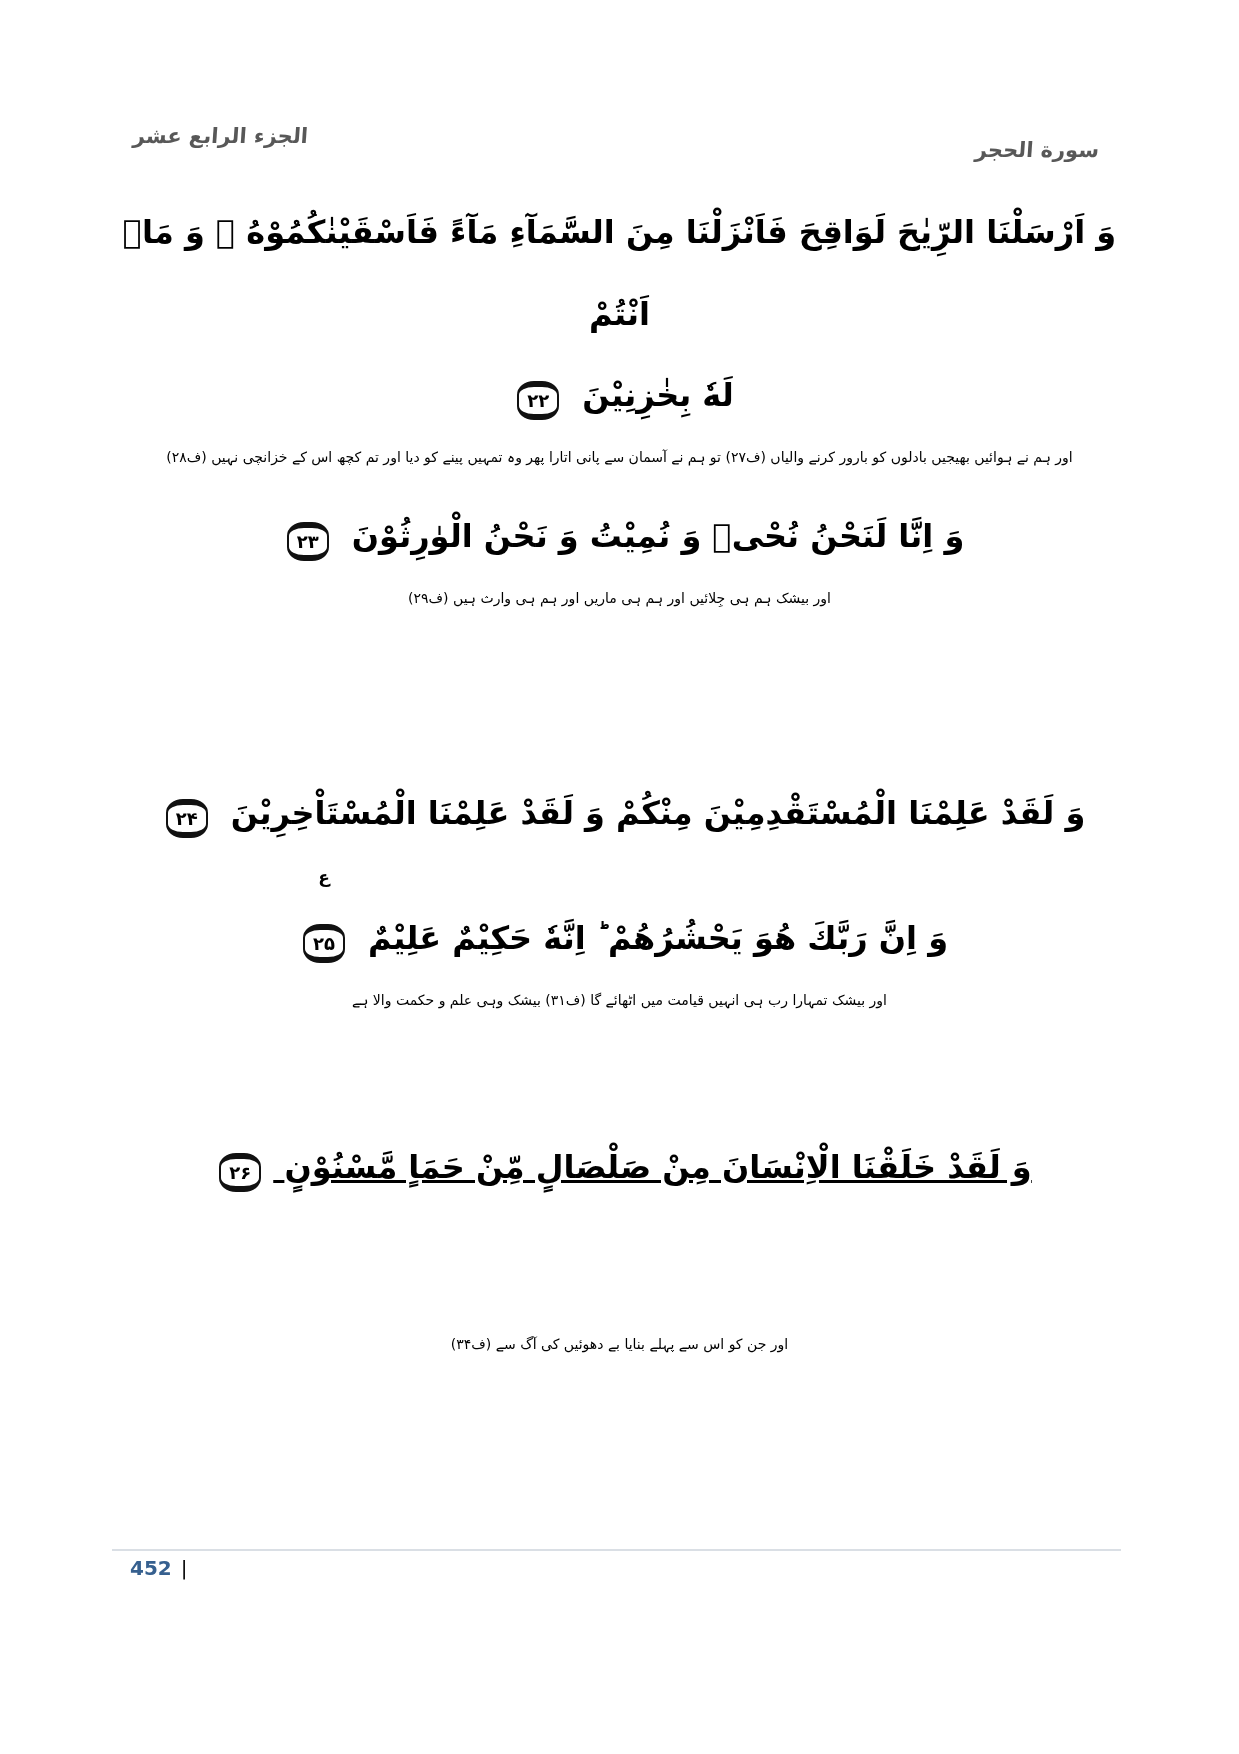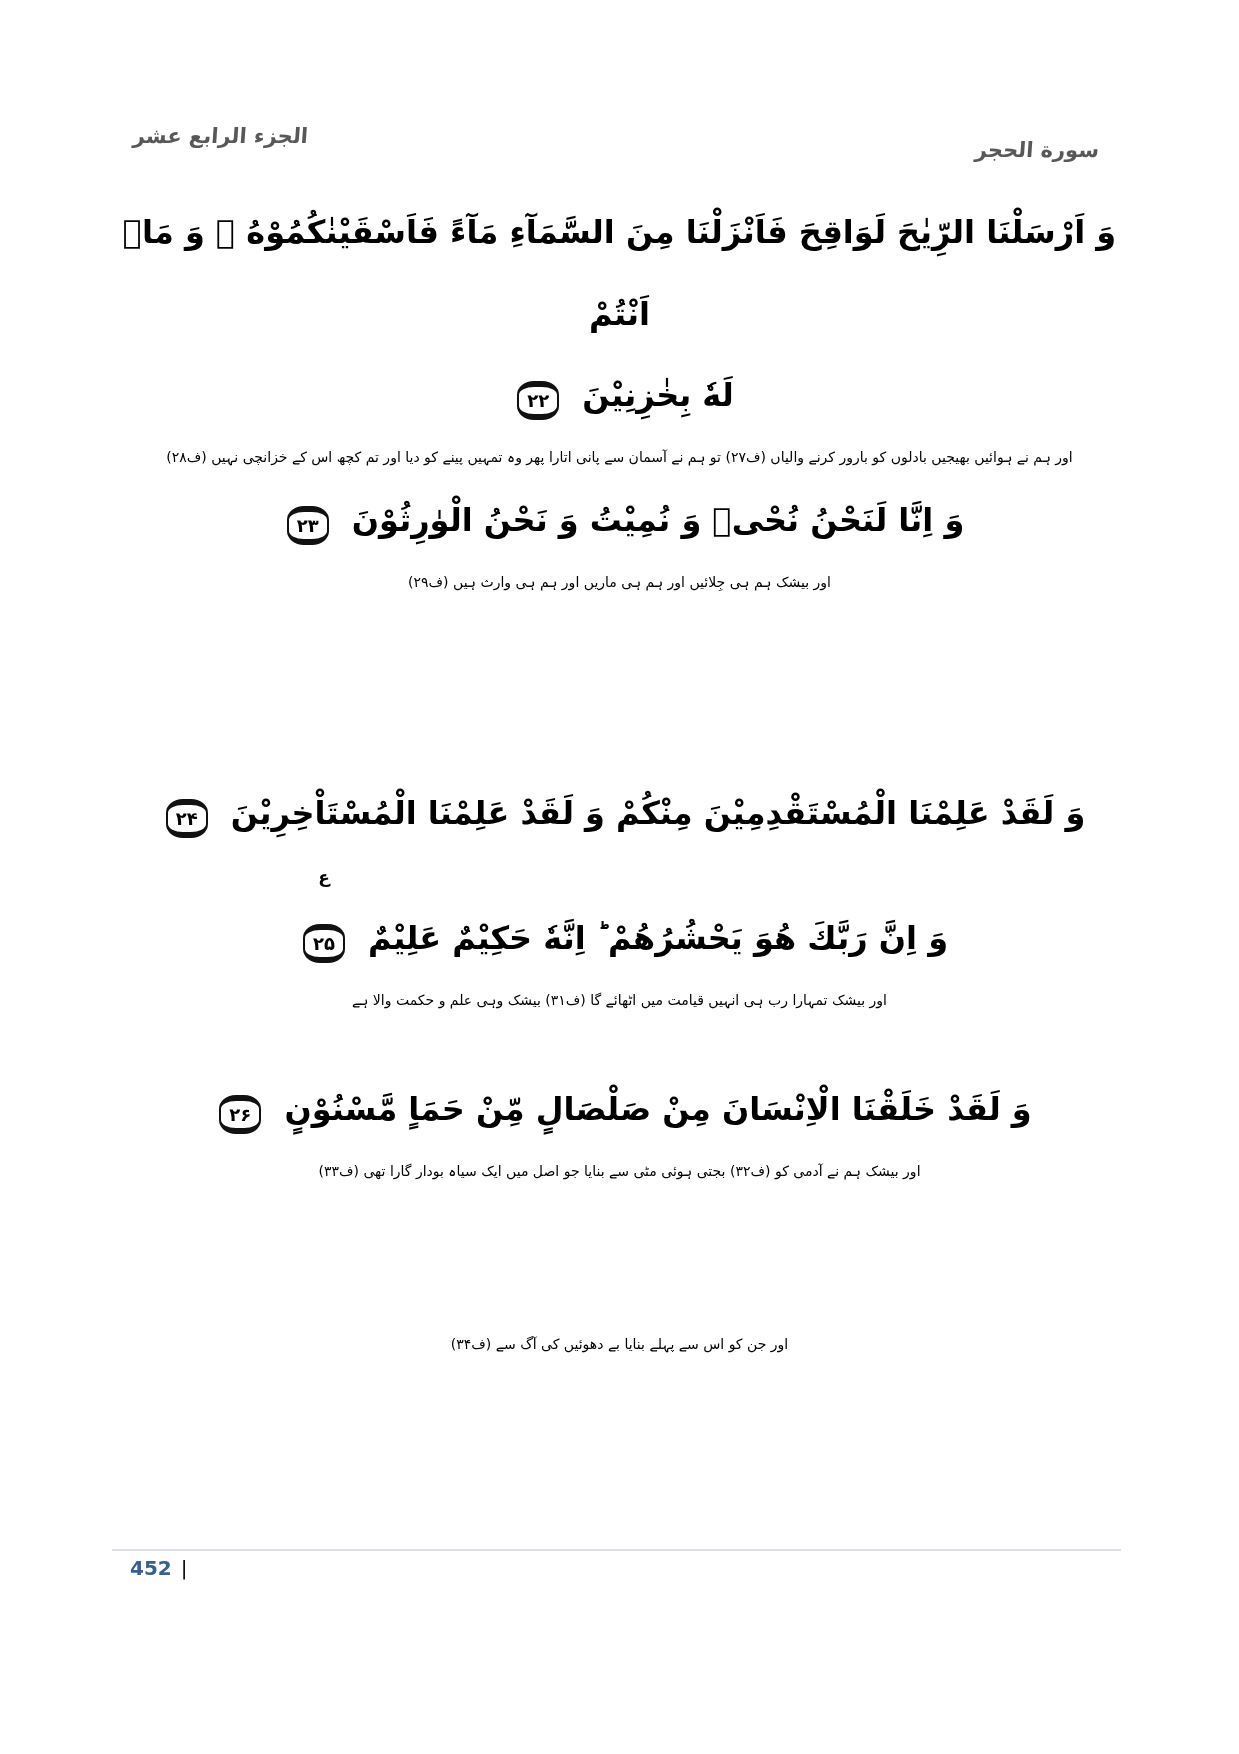--- a/index.html
+++ b/index.html
@@ -71,24 +71,24 @@
   .ruku-mark {
     position:absolute;
     top:-30px; left:0; right:0;
     font-size:17px;
     font-weight:700;
     line-height:1;
     text-align:center;
   }
 
   .v22 { top:192px; }
-  .v23 { top:480px; }
+  .v23 { top:496px; }
   .v24 { top:773px; }
   .v25 { top:898px; }
-  .v26 { top:1069px; }
+  .v26 { top:1127px;text-decoration:underline; }
   .v27 { top:1325px; }
 
   
   .footer-rule {
     position:absolute;
     top:1549px; left:112px; right:118px;
     height:2px;
     background:#dadfe5;
   }
   .footer-info {
@@ -152,21 +152,20 @@
     <div class="urdu">اور بیشک تمہارا رب ہی انہیں قیامت میں اٹھائے گا (ف۳۱)  بیشک وہی علم و حکمت والا ہے</div>
   </section>
 
   <section class="verse-block v26">
     <div class="arabic">
       <span>وَ لَقَدْ خَلَقْنَا الْاِنْسَانَ مِنْ صَلْصَالٍ مِّنْ حَمَاٍ مَّسْنُوْنٍ</span>
       <span class="marker-wrap">
         <span class="ayah-marker">۲۶</span>
       </span>
     </div>
-    <div class="urdu">اور بیشک ہم نے آدمی کو (ف۳۲) بجتی ہوئی مٹی سے بنایا جو اصل میں ایک سیاہ بودار گارا تھی (ف۳۳)</div>
   </section>
 
   <section class="verse-block v27">
     <div class="urdu">اور جن کو اس سے پہلے بنایا بے دھوئیں کی آگ سے (ف۳۴)</div>
   </section>
 
   <div class="footer-rule"></div>
   <div class="footer-info">
     <span class="page-number">452</span><span class="page-number-sep">|</span>
   </div>

